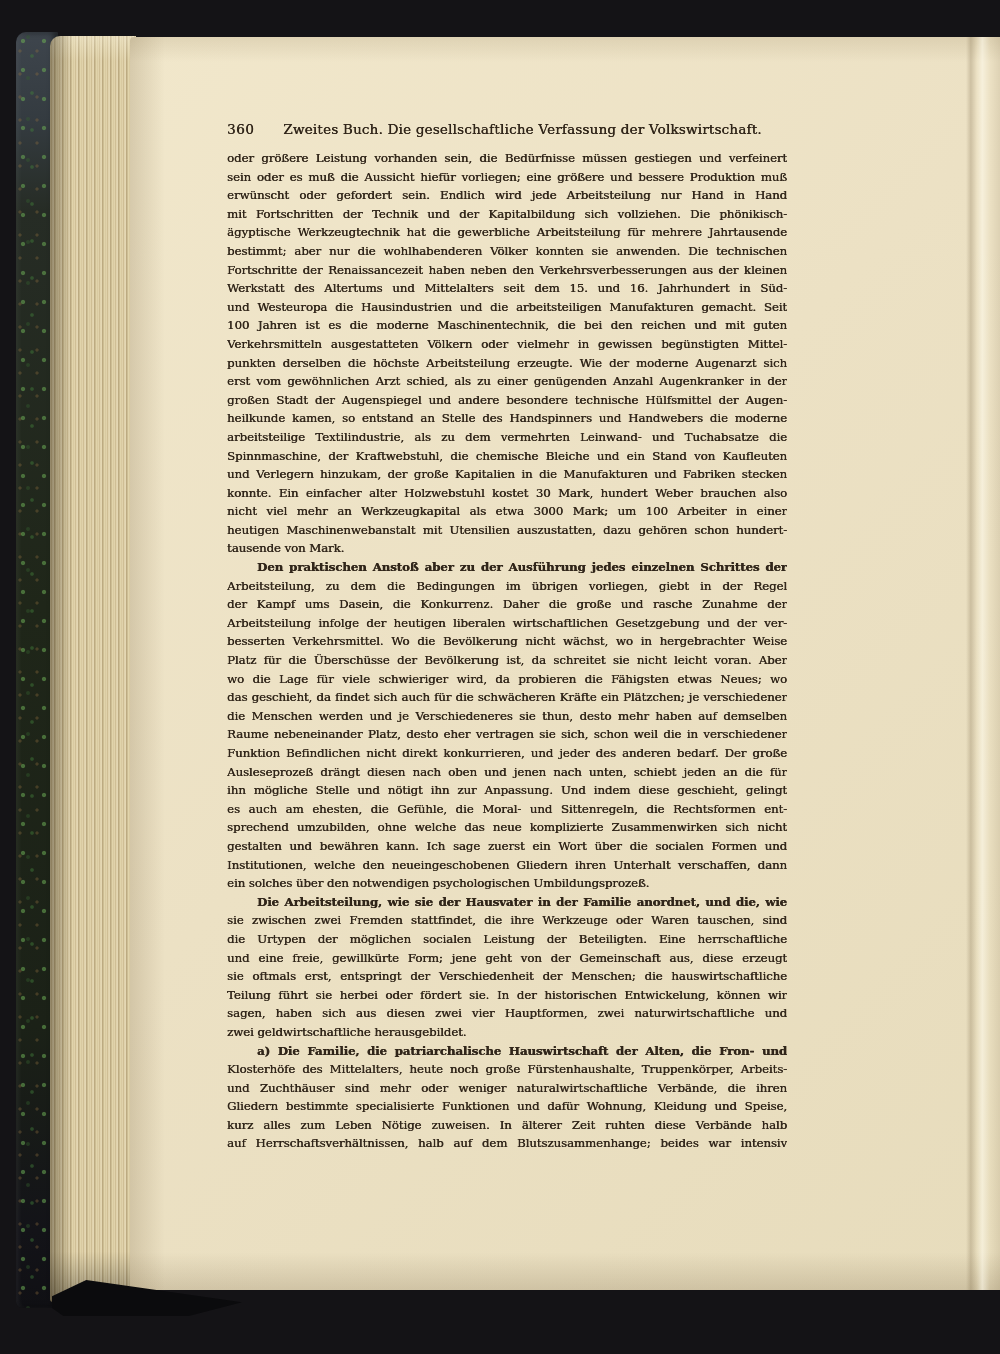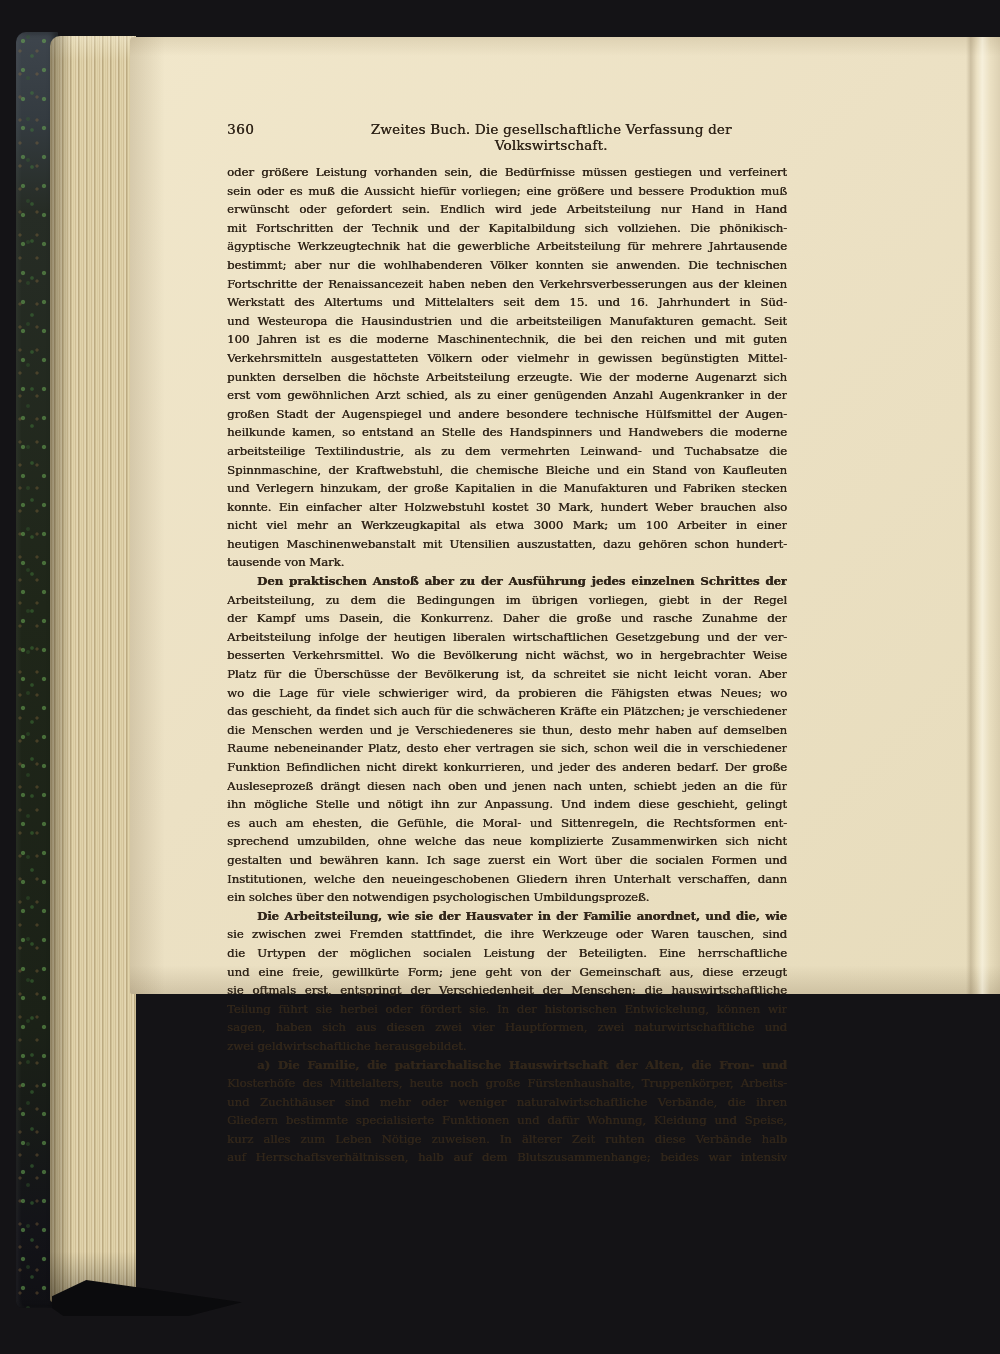--- a/index.html
+++ b/index.html
@@ -36,21 +36,21 @@
         #e9dcb6 0px, #cdbc92 1.6px, #f0e4c2 3.2px, #b8a67c 4.6px, #e2d5ac 6.4px, #d5c59c 8px);
   }
   
   .notch{
     position:absolute;left:52px;top:1280px;width:190px;height:36px;
     background:#0b0b0d;
     clip-path:polygon(0 45%, 18% 0, 55% 28%, 100% 62%, 72% 100%, 6% 100%, 0 78%);
   }
   
   .page{
-    position:absolute;left:130px;top:37px;width:870px;height:957px;
+    position:absolute;left:130px;top:37px;width:870px;height:1253px;
     border-radius:4px 0 0 2px;
     background:
       linear-gradient(90deg,  rgba(110,88,50,.20) 0, rgba(110,88,50,0) 4%),
       linear-gradient(180deg, rgba(120,98,55,.14) 0, rgba(120,98,55,0) 2%, rgba(0,0,0,0) 97%, rgba(90,70,40,.18) 100%),
       linear-gradient(135deg, #f1e7cb 0%, #ece1c4 45%, #e7dcbc 100%);
     color:#31261a;
   }
   
   .fold{
     position:absolute;left:836px;top:0;width:34px;height:100%;
@@ -59,23 +59,23 @@
       rgba(255,252,238,.55) 48%, rgba(255,252,238,0) 70%, rgba(95,75,42,.10) 100%);
   }
   
   .header{
     position:absolute;left:97px;top:84px;width:560px;
     display:flex;align-items:baseline;
     font-size:13.5px;line-height:16px;
     text-shadow:.3px 0 0 currentColor;
   }
   .pnum{flex:0 0 auto;letter-spacing:.5px;}
-  .rtitle{flex:1 1 auto;text-align:center;padding-left:29px;letter-spacing:.2px;margin-left:32px;}
+  .rtitle{flex:1 1 auto;padding-left:29px;letter-spacing:.2px;}
   .body{
-    position:absolute;left:97px;top:126px;width:560px;
+    position:absolute;left:97px;top:112px;width:560px;
     text-shadow:.35px 0 0 currentColor;
   }
   .paragraph{overflow:hidden;}
   .line{
     height:18.6px;line-height:18.6px;
     font-size:11.8px;letter-spacing:-.1px;
     white-space:nowrap;
     text-align:justify;text-align-last:justify;text-justify:inter-word;
   }
   .line.short{text-align-last:left;}

